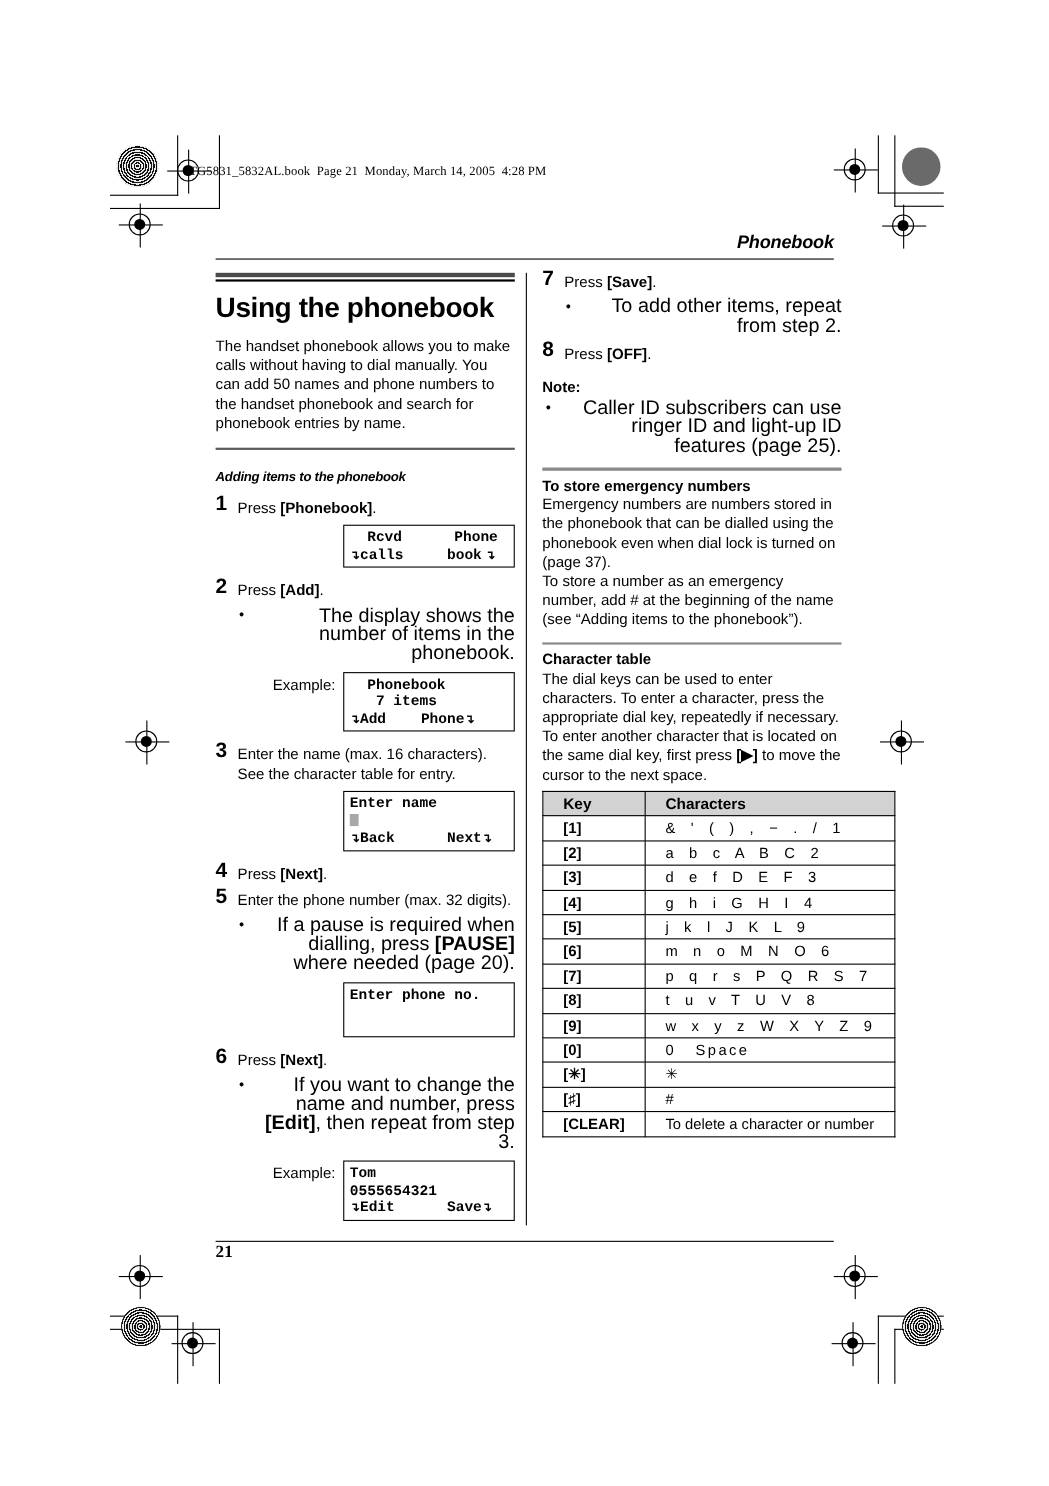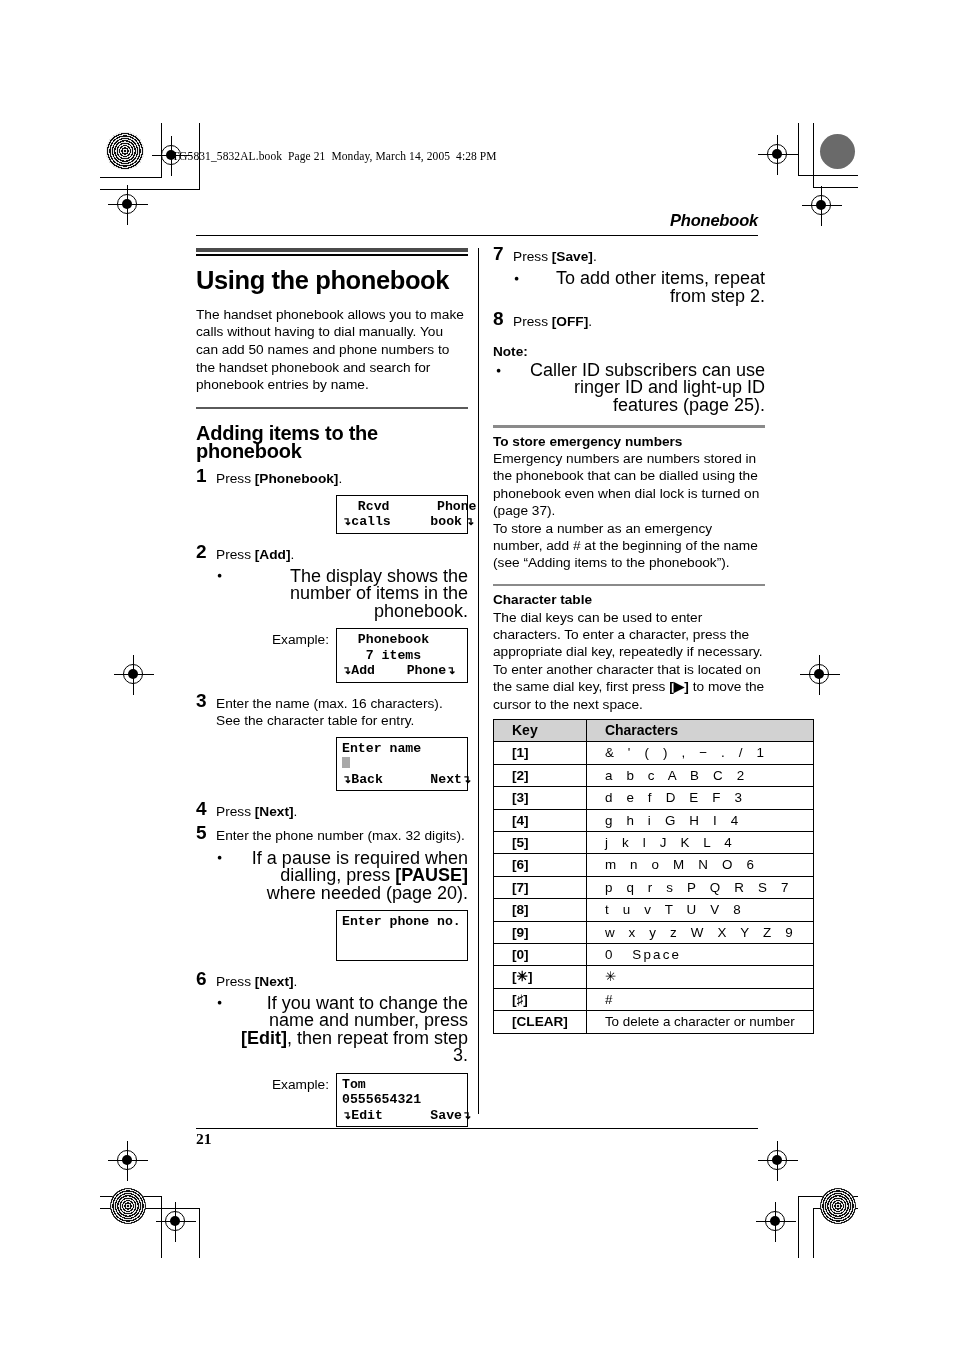--- a/index.html
+++ b/index.html
@@ -168,24 +168,25 @@
     line-height: 17.6px;
   }
 
   .sub-rule {
     height: 2.6px;
     background: #5a5a5a;
     margin: 2px 0 6px 0;
   }
 
   h2.sub-head {
-    font-size: 20px;
+    font-size: 12px;
     font-weight: bold;
     margin: 16px 0 10px 0;
     letter-spacing: -0.25px;
+    font-style: italic;
   }
 
   h3.mini-head {
     font-size: 13.6px;
     font-weight: bold;
     margin: 0 0 0 0;
     line-height: 17.4px;
   }
 
   
@@ -252,21 +253,21 @@
   }
   .lcd {
     border: 1.3px solid #000;
     background: #fff;
     font-family: "Liberation Mono", monospace;
     font-size: 13.2px;
     font-weight: bold;
     line-height: 15.5px;
     padding: 3px 5px 3px 5px;
     white-space: pre;
-    width: 132px;
+    width: 156px;
     box-sizing: border-box;
     letter-spacing: 0px;
   }
   .lcd .row { display: block; height: 15.5px; }
   .lcd .cursor {
     display: inline-block;
     width: 8px;
     height: 11px;
     background: #a8a8a8;
     vertical-align: -1px;
@@ -536,21 +537,21 @@
         <tr>
             <td class="keycell">[3]</td>
             <td class="charcell">d  e  f  D  E  F  3</td>
           </tr>
         <tr>
             <td class="keycell">[4]</td>
             <td class="charcell">g  h  i  G  H  I  4</td>
           </tr>
         <tr>
             <td class="keycell">[5]</td>
-            <td class="charcell">j  k  l  J  K  L  4</td>
+            <td class="charcell">j  k  l  J  K  L  9</td>
           </tr>
         <tr>
             <td class="keycell">[6]</td>
             <td class="charcell">m  n  o  M  N  O  6</td>
           </tr>
         <tr>
             <td class="keycell">[7]</td>
             <td class="charcell">p  q  r  s  P  Q  R  S  7</td>
           </tr>
         <tr>

